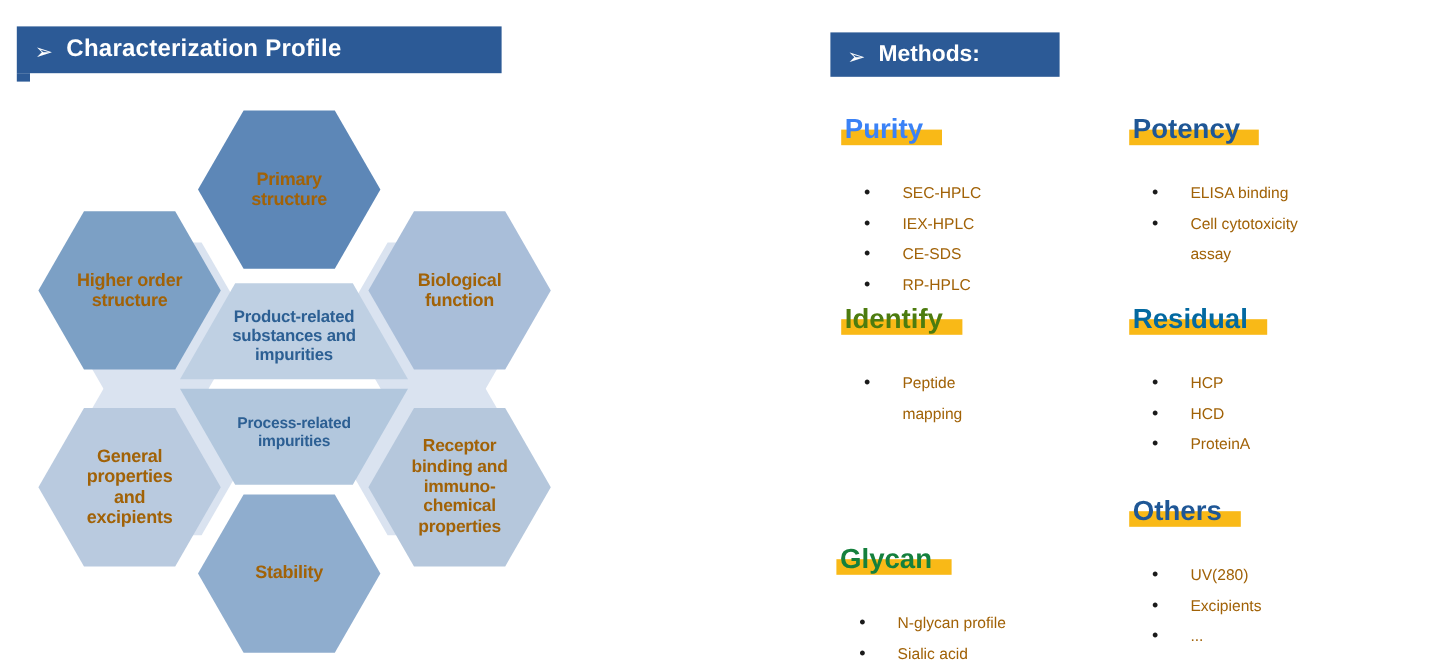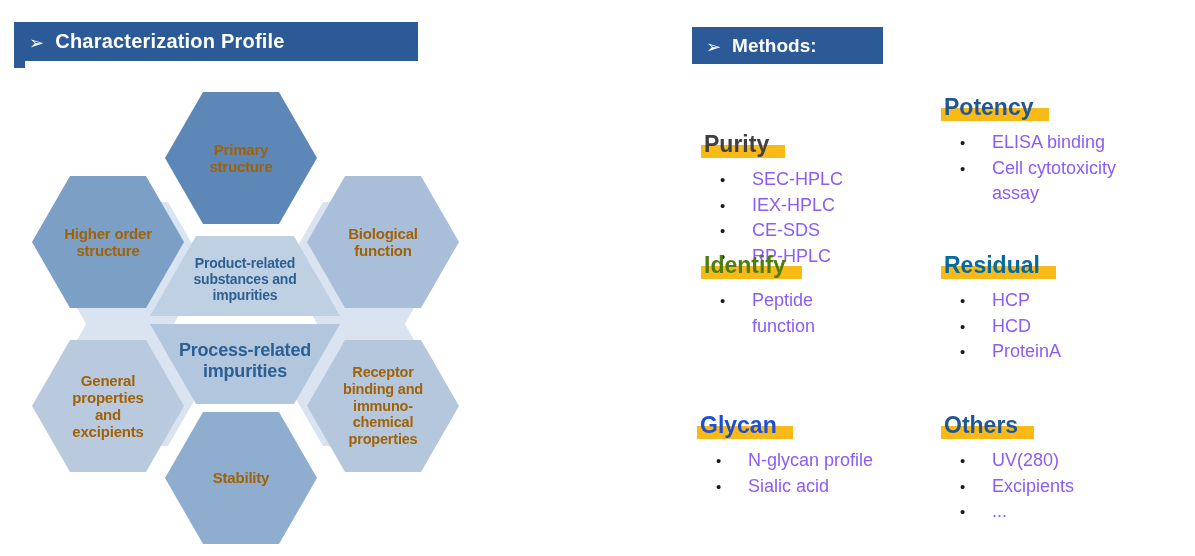--- a/index.html
+++ b/index.html
@@ -11,28 +11,28 @@
   #char-bar{left:14px;top:22px;width:404px;height:39px;font-size:20px;padding-left:15px;box-sizing:border-box;letter-spacing:0.2px;}
   #char-bar-tab{position:absolute;left:14px;top:61px;width:11px;height:7px;}
   #methods-bar{left:692px;top:27px;width:191px;height:37px;font-size:19px;padding-left:14px;box-sizing:border-box;}
 
   
   #diagram{position:absolute;left:10px;top:85px;width:470px;height:465px;}
   #diagram svg{position:absolute;left:0;top:0;}
   .hex-label{position:absolute;display:flex;align-items:center;justify-content:center;text-align:center;
     color:#a16207;font-weight:bold;font-size:15px;line-height:1.15;letter-spacing:-0.2px;white-space:pre-line;}
   .hex-label.dark{font-size:14px;}
-  .hex-label.dark2{font-size:18px;}
+  .hex-label.dark2{font-size:13px;}
 
   
   .mgroup{position:absolute;width:235px;}
   .mhead{display:inline-block;position:relative;font-size:23px;font-weight:bold;margin-bottom:5px;}
   .mhead .band{position:absolute;left:-3px;right:-16px;bottom:0px;height:13px;z-index:0;}
   .mhead .txt{position:relative;z-index:1;}
-  .mlist{list-style:none;margin:4px 0 0 0;padding:0;font-size:18px;color:#8b5cf6;}
+  .mlist{list-style:none;margin:22px 0 0 0;padding:0;font-size:13px;color:#a16207;}
   .mlist li{position:relative;padding-left:48px;line-height:25.5px;white-space:pre-line;}
   .mlist li::before{content:"\2022";position:absolute;left:16px;top:0;font-size:15px;color:#1a1a1a;}
 
   #g-purity{left:704px;top:94px;}
   #g-potency{left:944px;top:94px;}
   #g-identify{left:704px;top:252px;}
   #g-residual{left:944px;top:252px;}
   #g-glycan{left:700px;top:412px;}
   #g-others{left:944px;top:412px;}
 </style>
@@ -86,53 +86,53 @@
 properties</div>
   <div class="hex-label" style="left:156px;top:373px;width:150px;height:40px;font-size:15px;">Stability</div>
   <div class="hex-label dark" style="left: 150px; top: 163px; width: 170px; height: 62px; color: rgb(44, 95, 147);">Product-related
 substances and
 impurities</div>
   <div class="hex-label dark2" style="left: 150px; top: 252px; width: 170px; height: 48px; color: rgb(44, 95, 147);">Process-related
 impurities</div>
 </div>
 
 <div class="mgroup" id="g-purity">
-  <div class="mhead" style="color: #404040; margin-top: 37px;"><span class="band" style="background: rgb(249, 185, 23);"></span><span class="txt">Purity</span></div>
+  <div class="mhead" style="color: #3b82f6;"><span class="band" style="background: rgb(249, 185, 23);"></span><span class="txt">Purity</span></div>
   <ul class="mlist">
       <li>SEC-HPLC</li>
       <li>IEX-HPLC</li>
       <li>CE-SDS</li>
       <li>RP-HPLC</li>
     </ul>
 </div>
 <div class="mgroup" id="g-potency">
   <div class="mhead" style="color: rgb(31, 87, 150);"><span class="band" style="background: rgb(249, 185, 23);"></span><span class="txt">Potency</span></div>
   <ul class="mlist">
       <li>ELISA binding</li>
       <li>Cell cytotoxicity
 assay</li>
     </ul>
 </div>
 <div class="mgroup" id="g-identify">
   <div class="mhead" style="color: #4d7c0f;"><span class="band" style="background: rgb(249, 185, 23);"></span><span class="txt">Identify</span></div>
   <ul class="mlist">
       <li>Peptide
-function</li>
+mapping</li>
     </ul>
 </div>
 <div class="mgroup" id="g-residual">
   <div class="mhead" style="color: #0369a1;"><span class="band" style="background: rgb(249, 185, 23);"></span><span class="txt">Residual</span></div>
   <ul class="mlist">
       <li>HCP</li>
       <li>HCD</li>
       <li>ProteinA</li>
     </ul>
 </div>
 <div class="mgroup" id="g-glycan">
-  <div class="mhead" style="color: #1d4ed8;"><span class="band" style="background: rgb(249, 185, 23);"></span><span class="txt">Glycan</span></div>
+  <div class="mhead" style="color: #15803d; margin-top: 40px;"><span class="band" style="background: rgb(249, 185, 23);"></span><span class="txt">Glycan</span></div>
   <ul class="mlist">
       <li>N-glycan profile</li>
       <li>Sialic acid</li>
     </ul>
 </div>
 <div class="mgroup" id="g-others">
   <div class="mhead" style="color: rgb(31, 87, 150);"><span class="band" style="background: rgb(249, 185, 23);"></span><span class="txt">Others</span></div>
   <ul class="mlist">
       <li>UV(280)</li>
       <li>Excipients</li>

